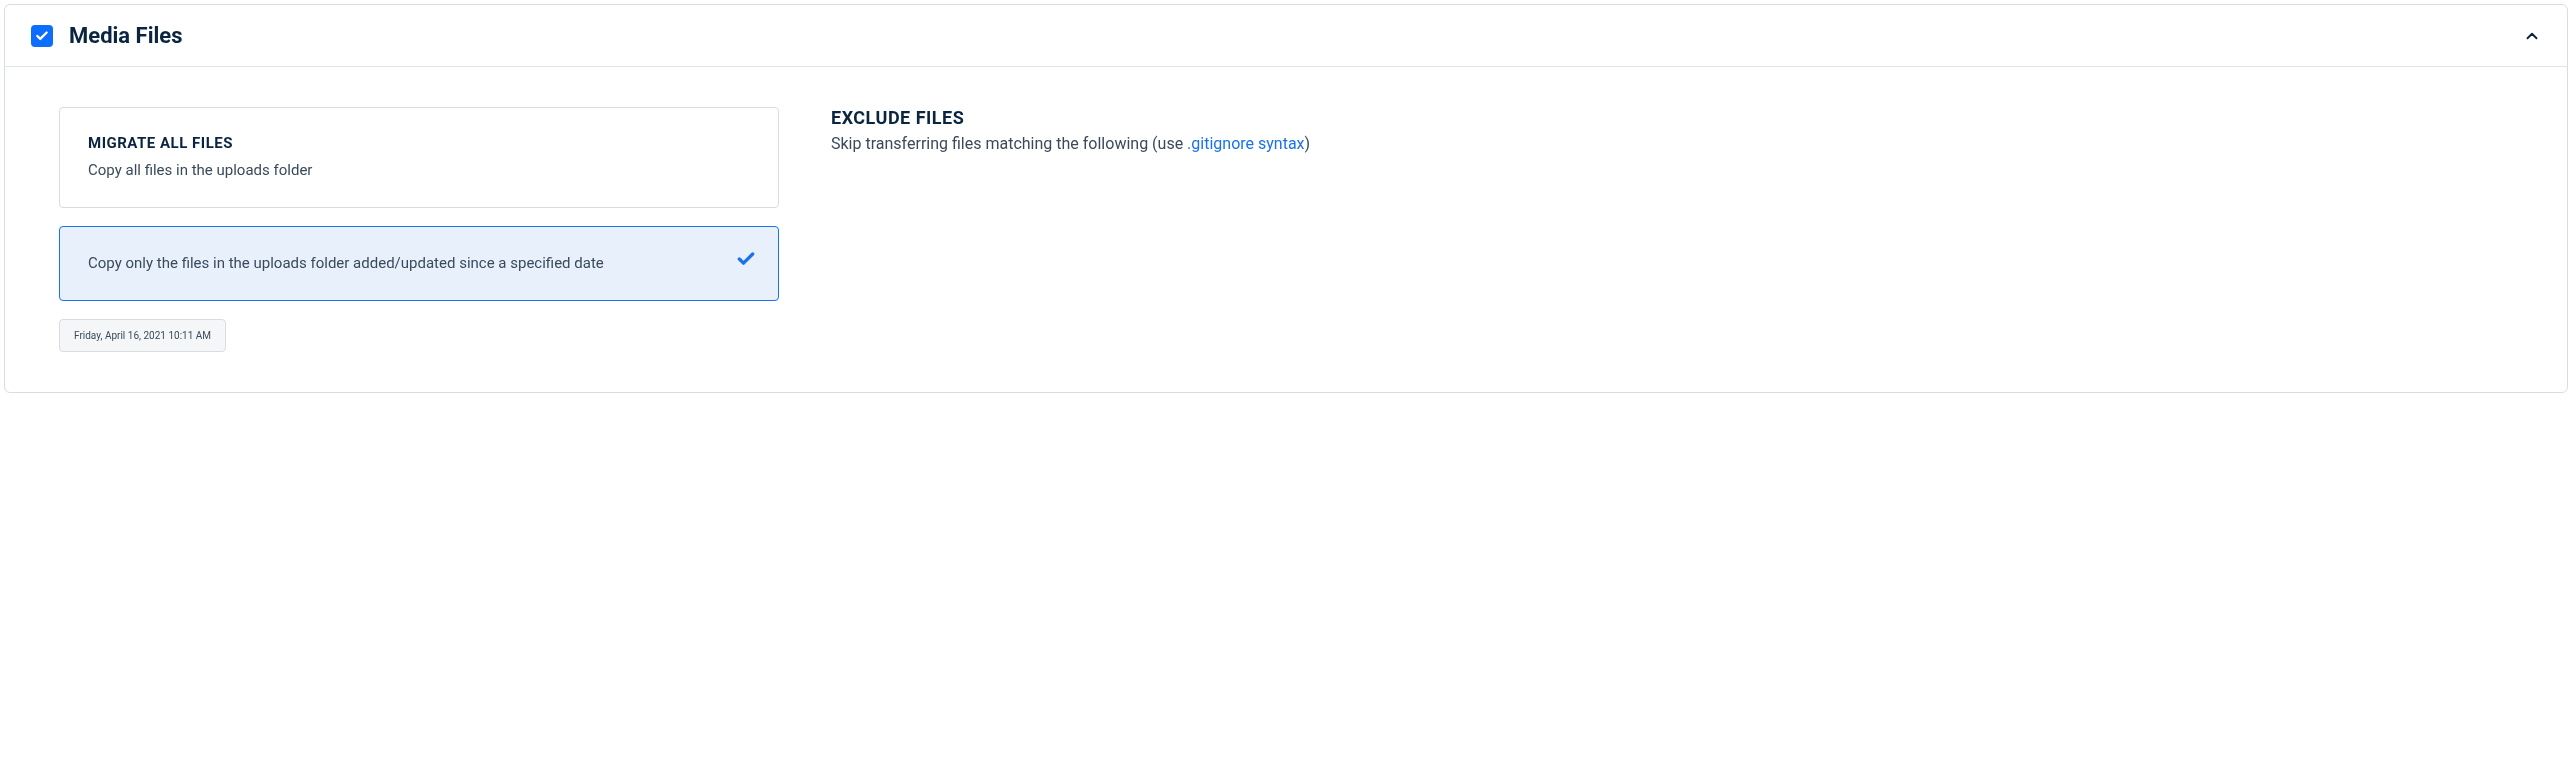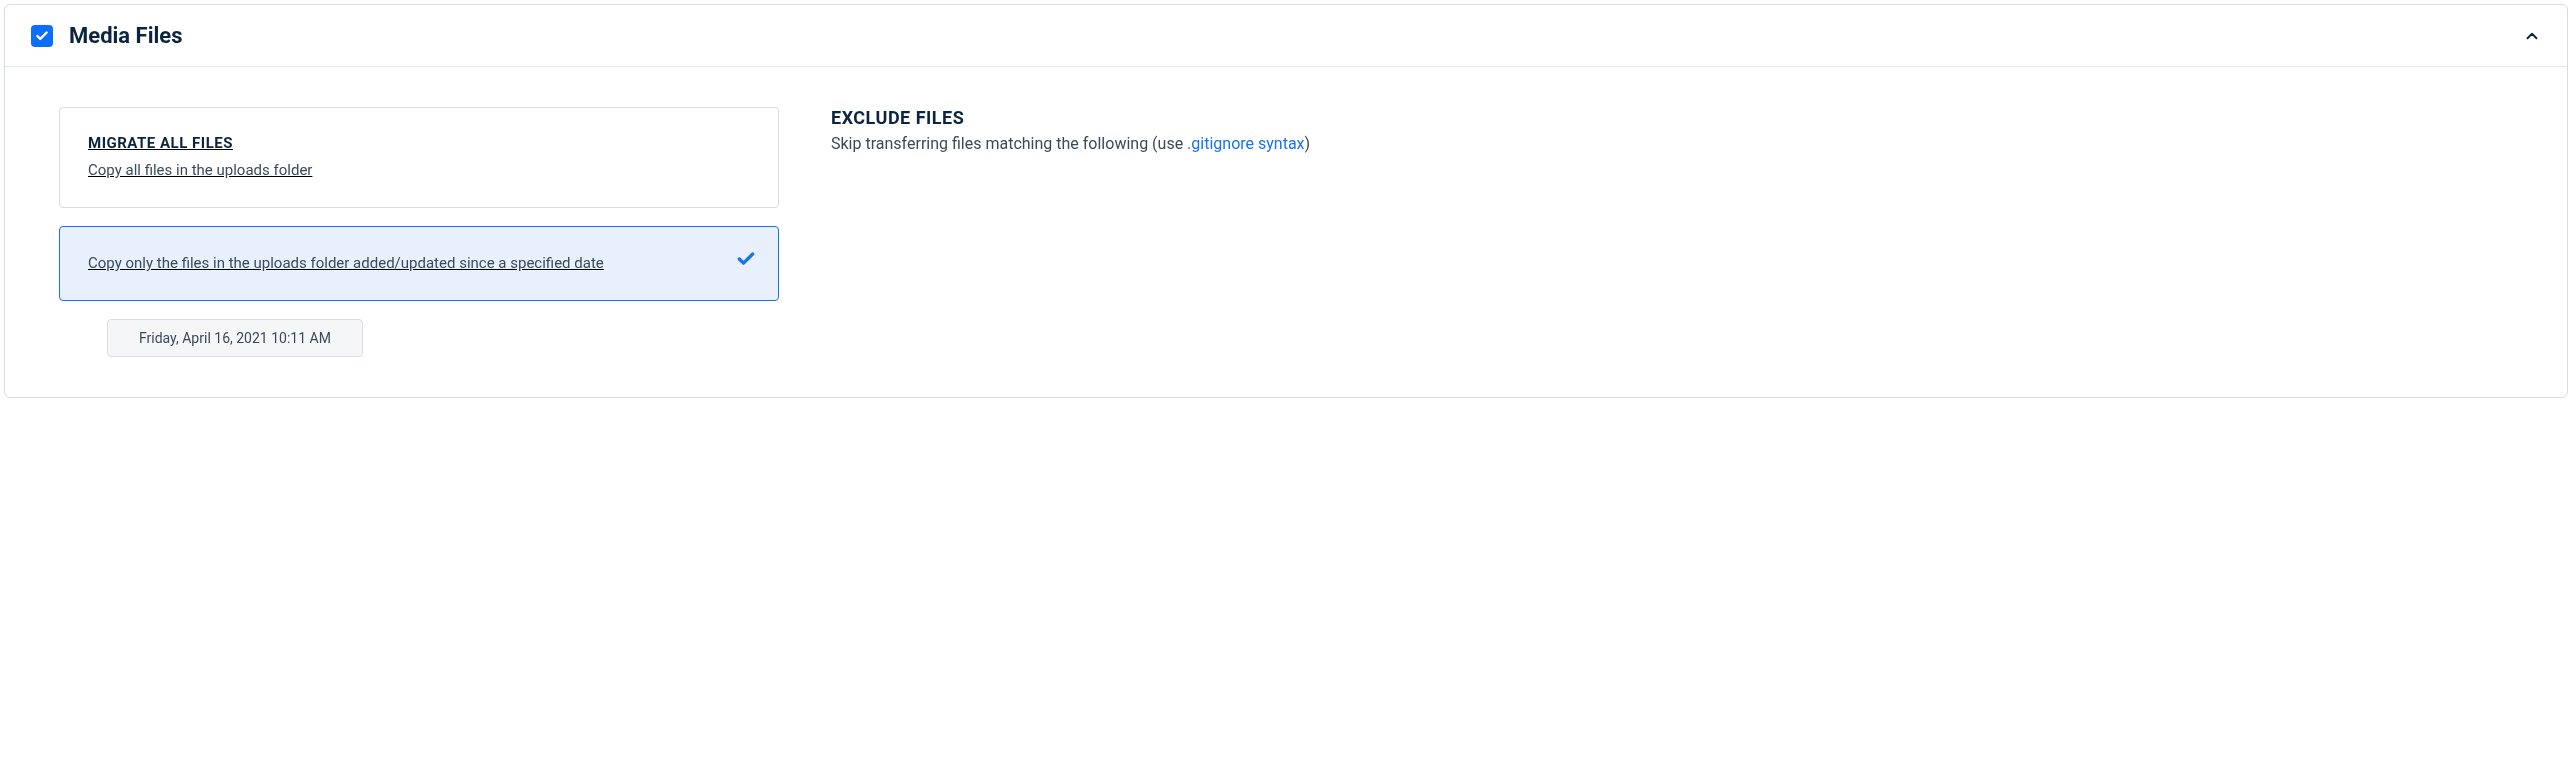--- a/index.html
+++ b/index.html
@@ -55,21 +55,20 @@
       height: 18px;
     }
     .panel-body {
       display: flex;
       gap: 32px;
       padding: 40px 54px 40px 54px;
     }
     .left-col {
       flex: 0 0 48%;
       max-width: 720px;
-      text-decoration: underline;
     }
     .right-col {
       flex: 1;
       padding-left: 20px;
     }
     .option-card {
       border: 1px solid #d8dde2;
       border-radius: 4px;
       padding: 26px 28px;
       cursor: pointer;
@@ -100,25 +99,24 @@
     }
     .check-mark svg {
       width: 20px;
       height: 20px;
     }
     .date-badge {
       display: inline-block;
       border: 1px solid #d8dde2;
       background: #f4f6f8;
       border-radius: 4px;
-      padding: 10px 31px;
-      font-size: 14px;
+      padding: 10px 14px;
+      font-size: 10px;
       color: #3a4a5a;
       cursor: pointer;
-      margin-left: 48px;
     }
     .exclude-title {
       font-size: 18px;
       font-weight: 700;
       letter-spacing: 0.5px;
       color: #0b2540;
       margin-bottom: 6px;
     }
     .exclude-desc {
       font-size: 16px;

